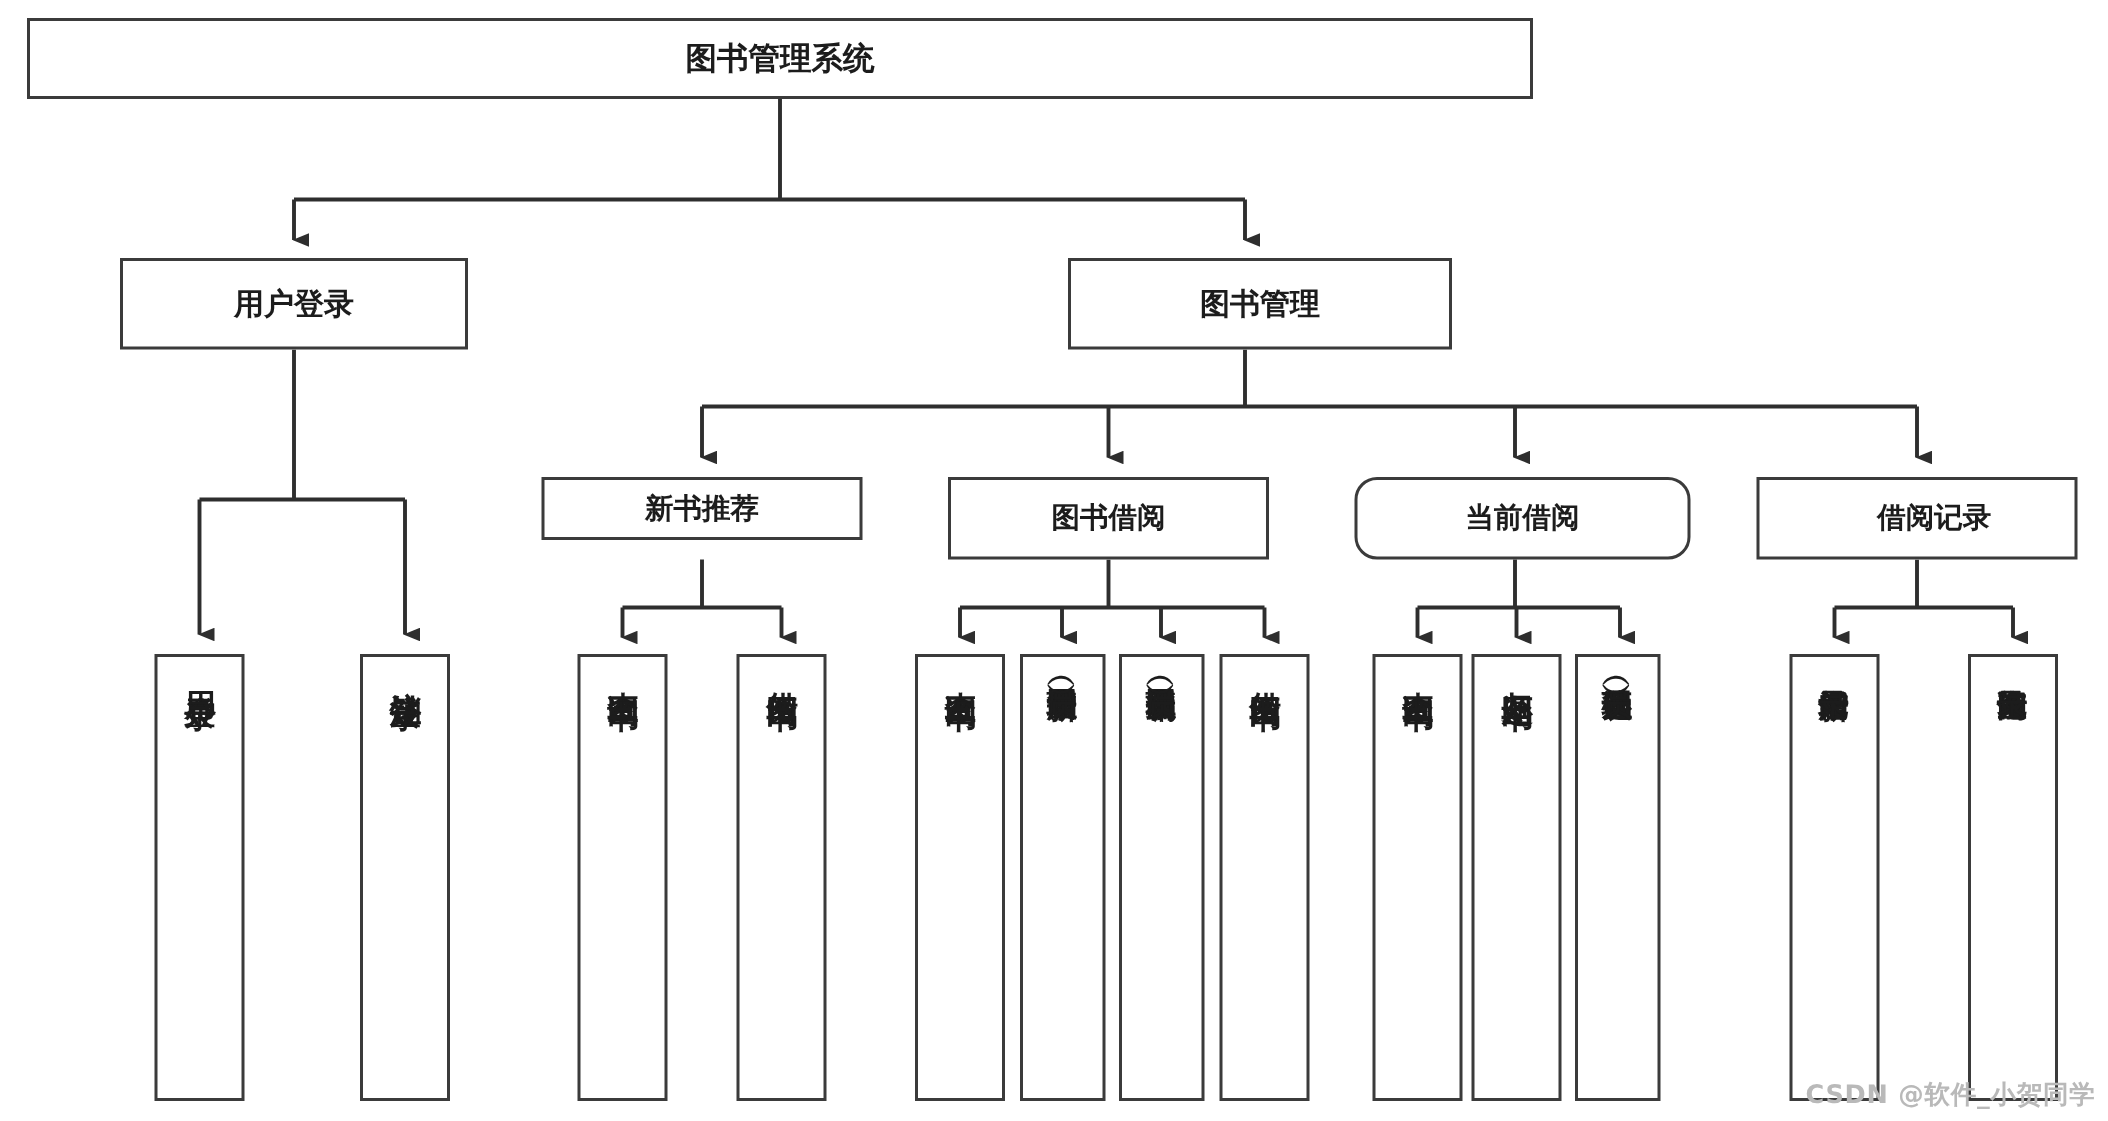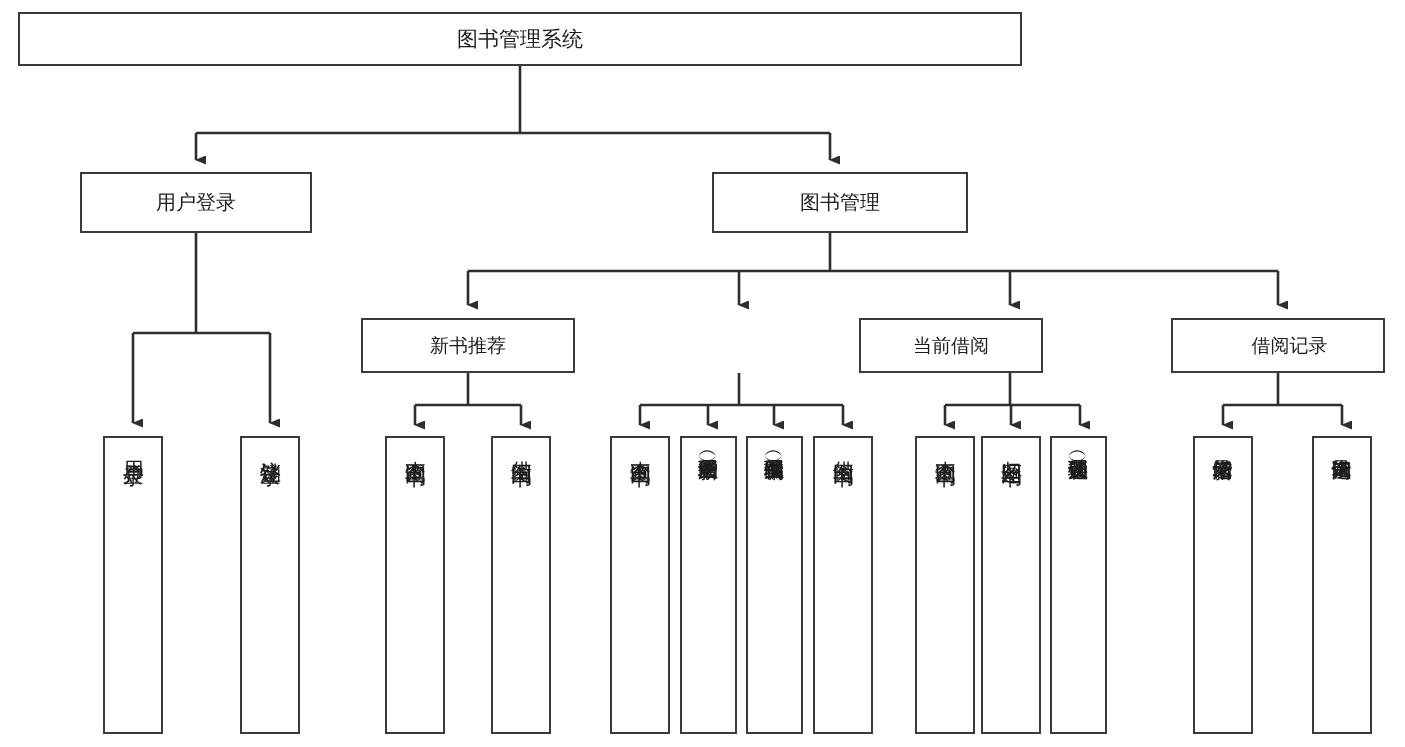--- a/index.html
+++ b/index.html
@@ -10,20 +10,21 @@
   }
   body {
     font-family: "DejaVu Sans", "Liberation Sans", sans-serif;
   }
   #diagram-root {
     position: relative;
     width: 1405px;
     height: 747px;
     background: #ffffff;
     overflow: hidden;
+    font-weight: bold;
   }
   #edges-layer {
     position: absolute;
     left: 0;
     top: 0;
     width: 1405px;
     height: 747px;
     pointer-events: none;
   }
   .node {
@@ -137,24 +138,27 @@
     <span class="label">图书管理系统</span>
   </div>
 
   <div class="node node-l2" style="left:80px; top:172px; width:232px; height:61px;">
     <span class="label">用户登录</span>
   </div>
   <div class="node node-l2" style="left:712px; top:172px; width:256px; height:61px;">
     <span class="label">图书管理</span>
   </div>
 
-  <div class="node node-l3" style="left:361px; top:318px; width:214px; height:55px;">
+  <div class="node node-l3" style="left:361px; top:318px; width:214px; height:42px;">
     <span class="label">新书推荐</span>
   </div>
-  <div class="node node-l3" style="left:859px; top:318px; width:184px; height:55px;">
+  <div class="node node-l3" style="left:632px; top:318px; width:214px; height:55px;">
+    <span class="label">图书借阅</span>
+  </div>
+  <div class="node node-l3" style="left:903px; top:318px; width:224px; height:55px;border-radius:15px;">
     <span class="label">当前借阅</span>
   </div>
   <div class="node node-l3" style="left:1171px; top:318px; width:214px; height:55px;padding-left:23px;">
     <span class="label">借阅记录</span>
   </div>
 
   <div class="node node-leaf" style="left:103px; top:436px; width:60px; height:298px;">
     <span class="label">用户登录</span>
   </div>
   <div class="node node-leaf" style="left:240px; top:436px; width:60px; height:298px;">
@@ -191,14 +195,15 @@
     <span class="label">确认归还（管理员）</span>
   </div>
 
   <div class="node node-leaf tall" style="left:1193px; top:436px; width:60px; height:298px;">
     <span class="label">新增借阅记录</span>
   </div>
   <div class="node node-leaf tall" style="left:1312px; top:436px; width:60px; height:298px;">
     <span class="label">查询借阅记录</span>
   </div>
 
+  <div id="watermark">CSDN @软件_小贺同学</div>
 
 </div>
 
 </body></html>

